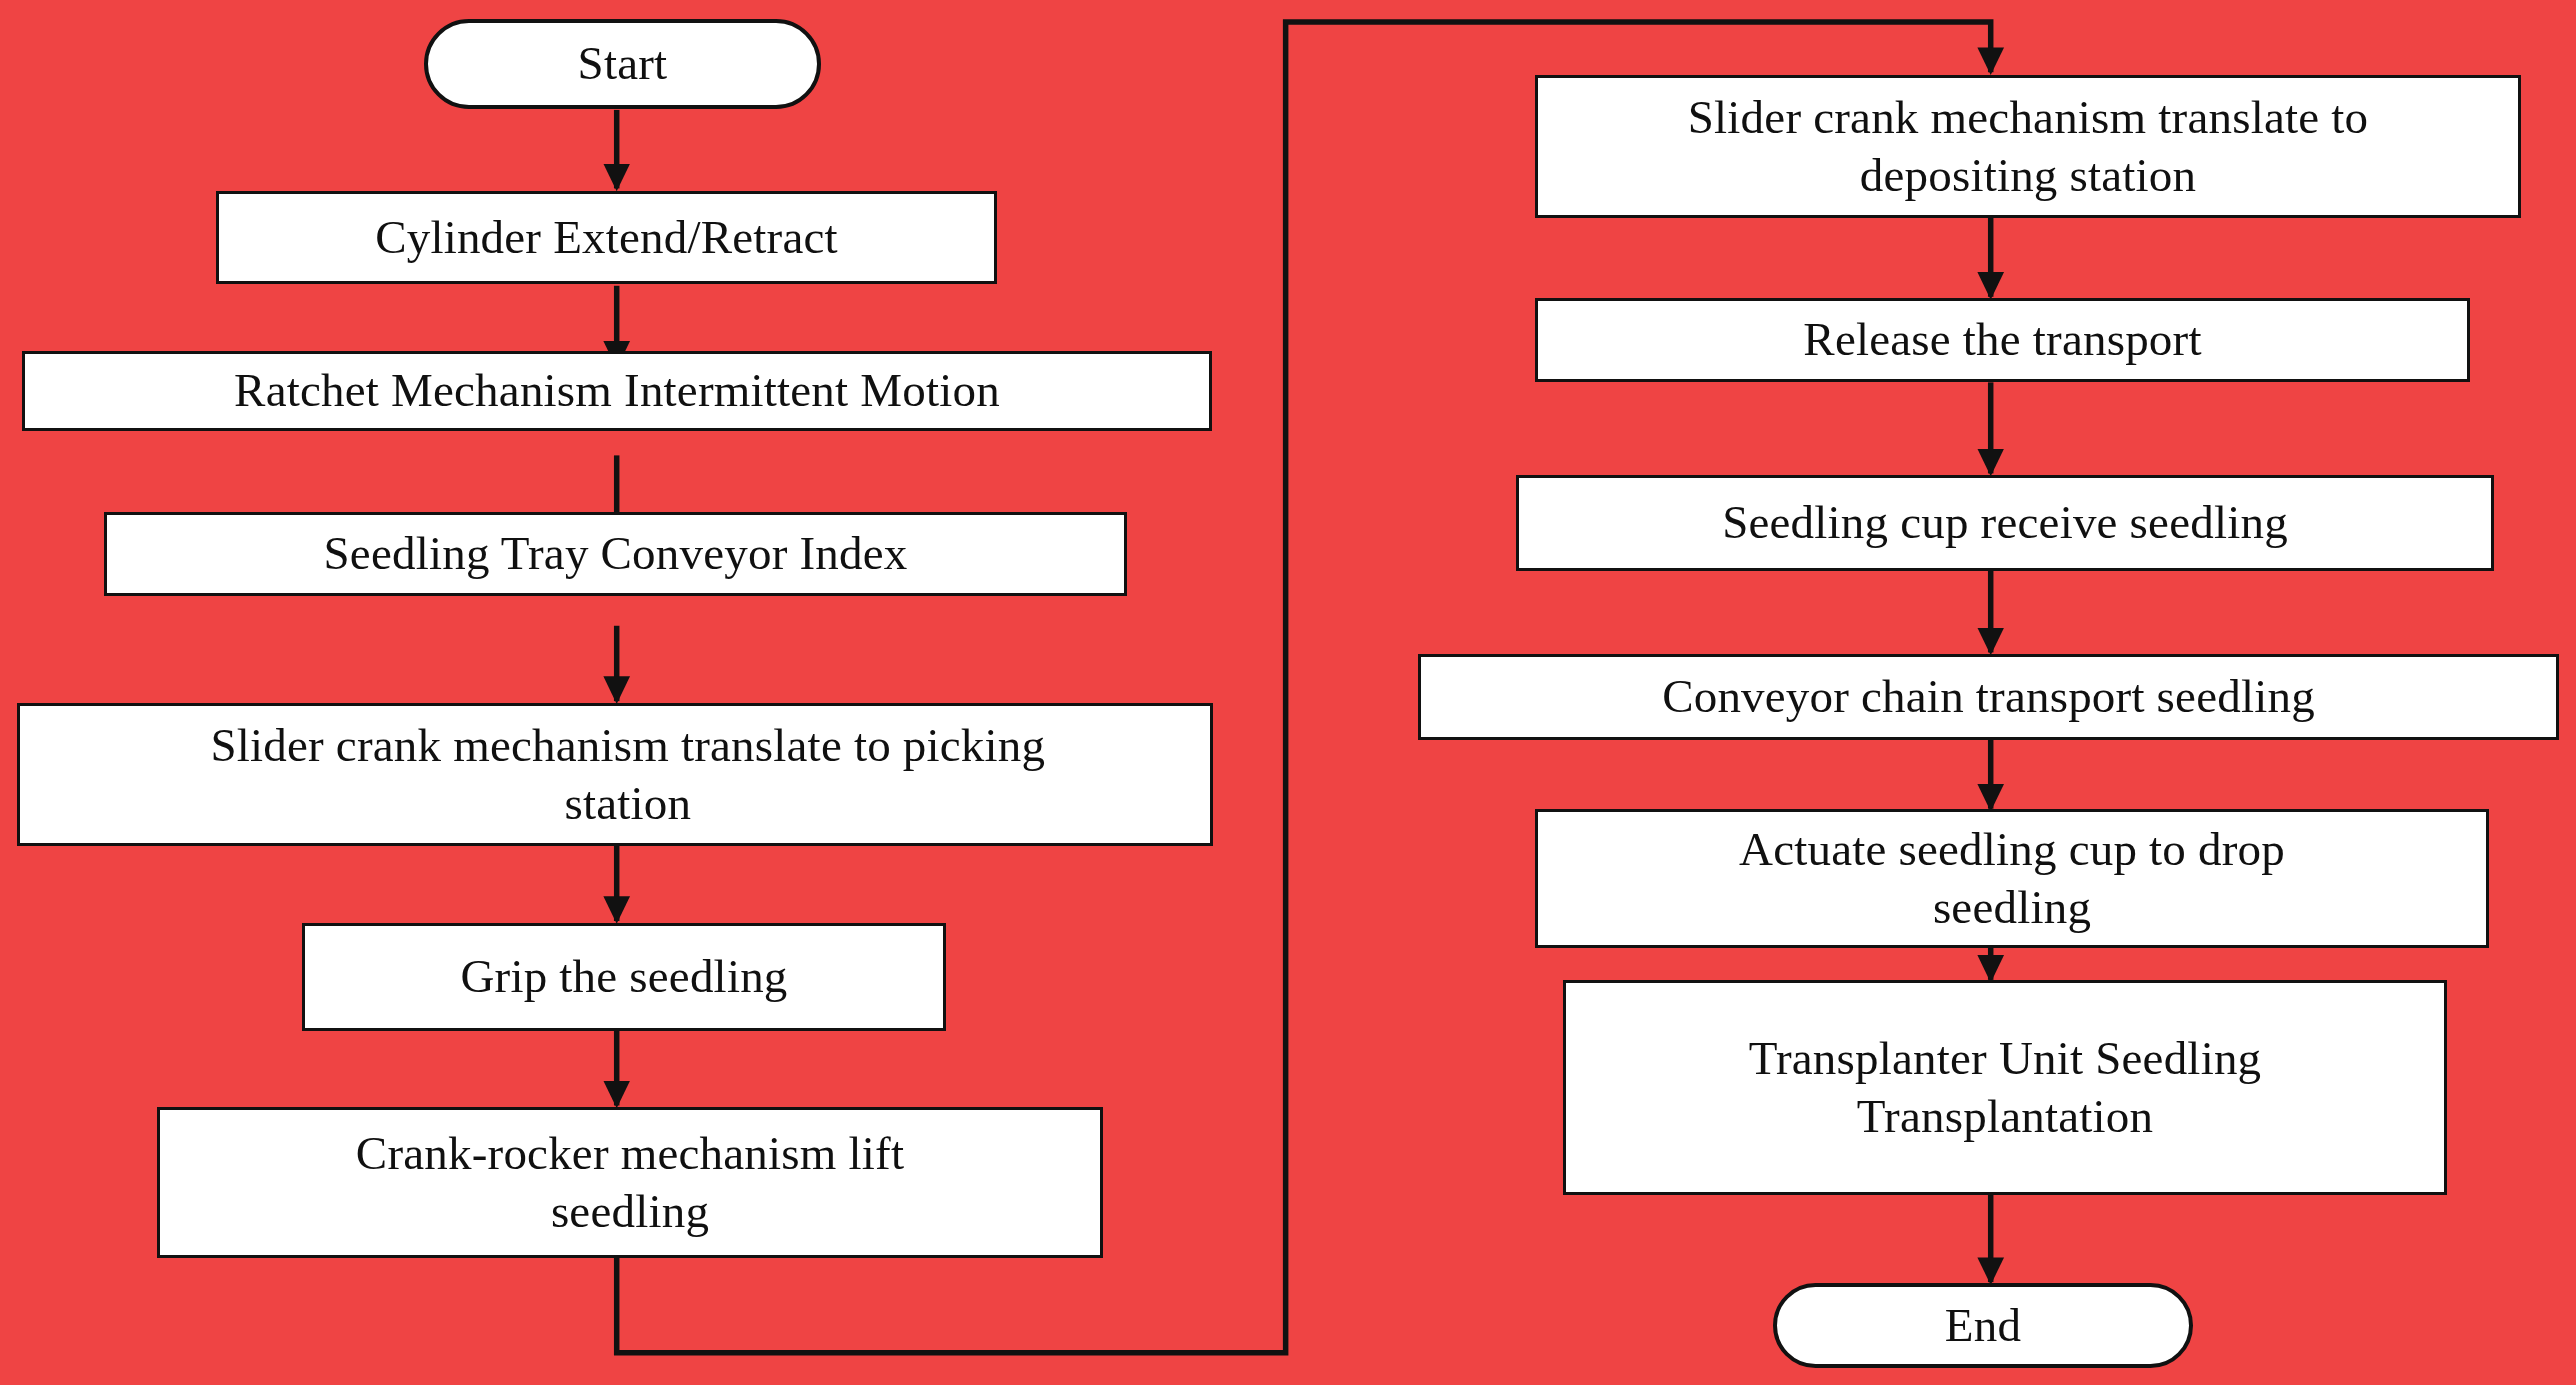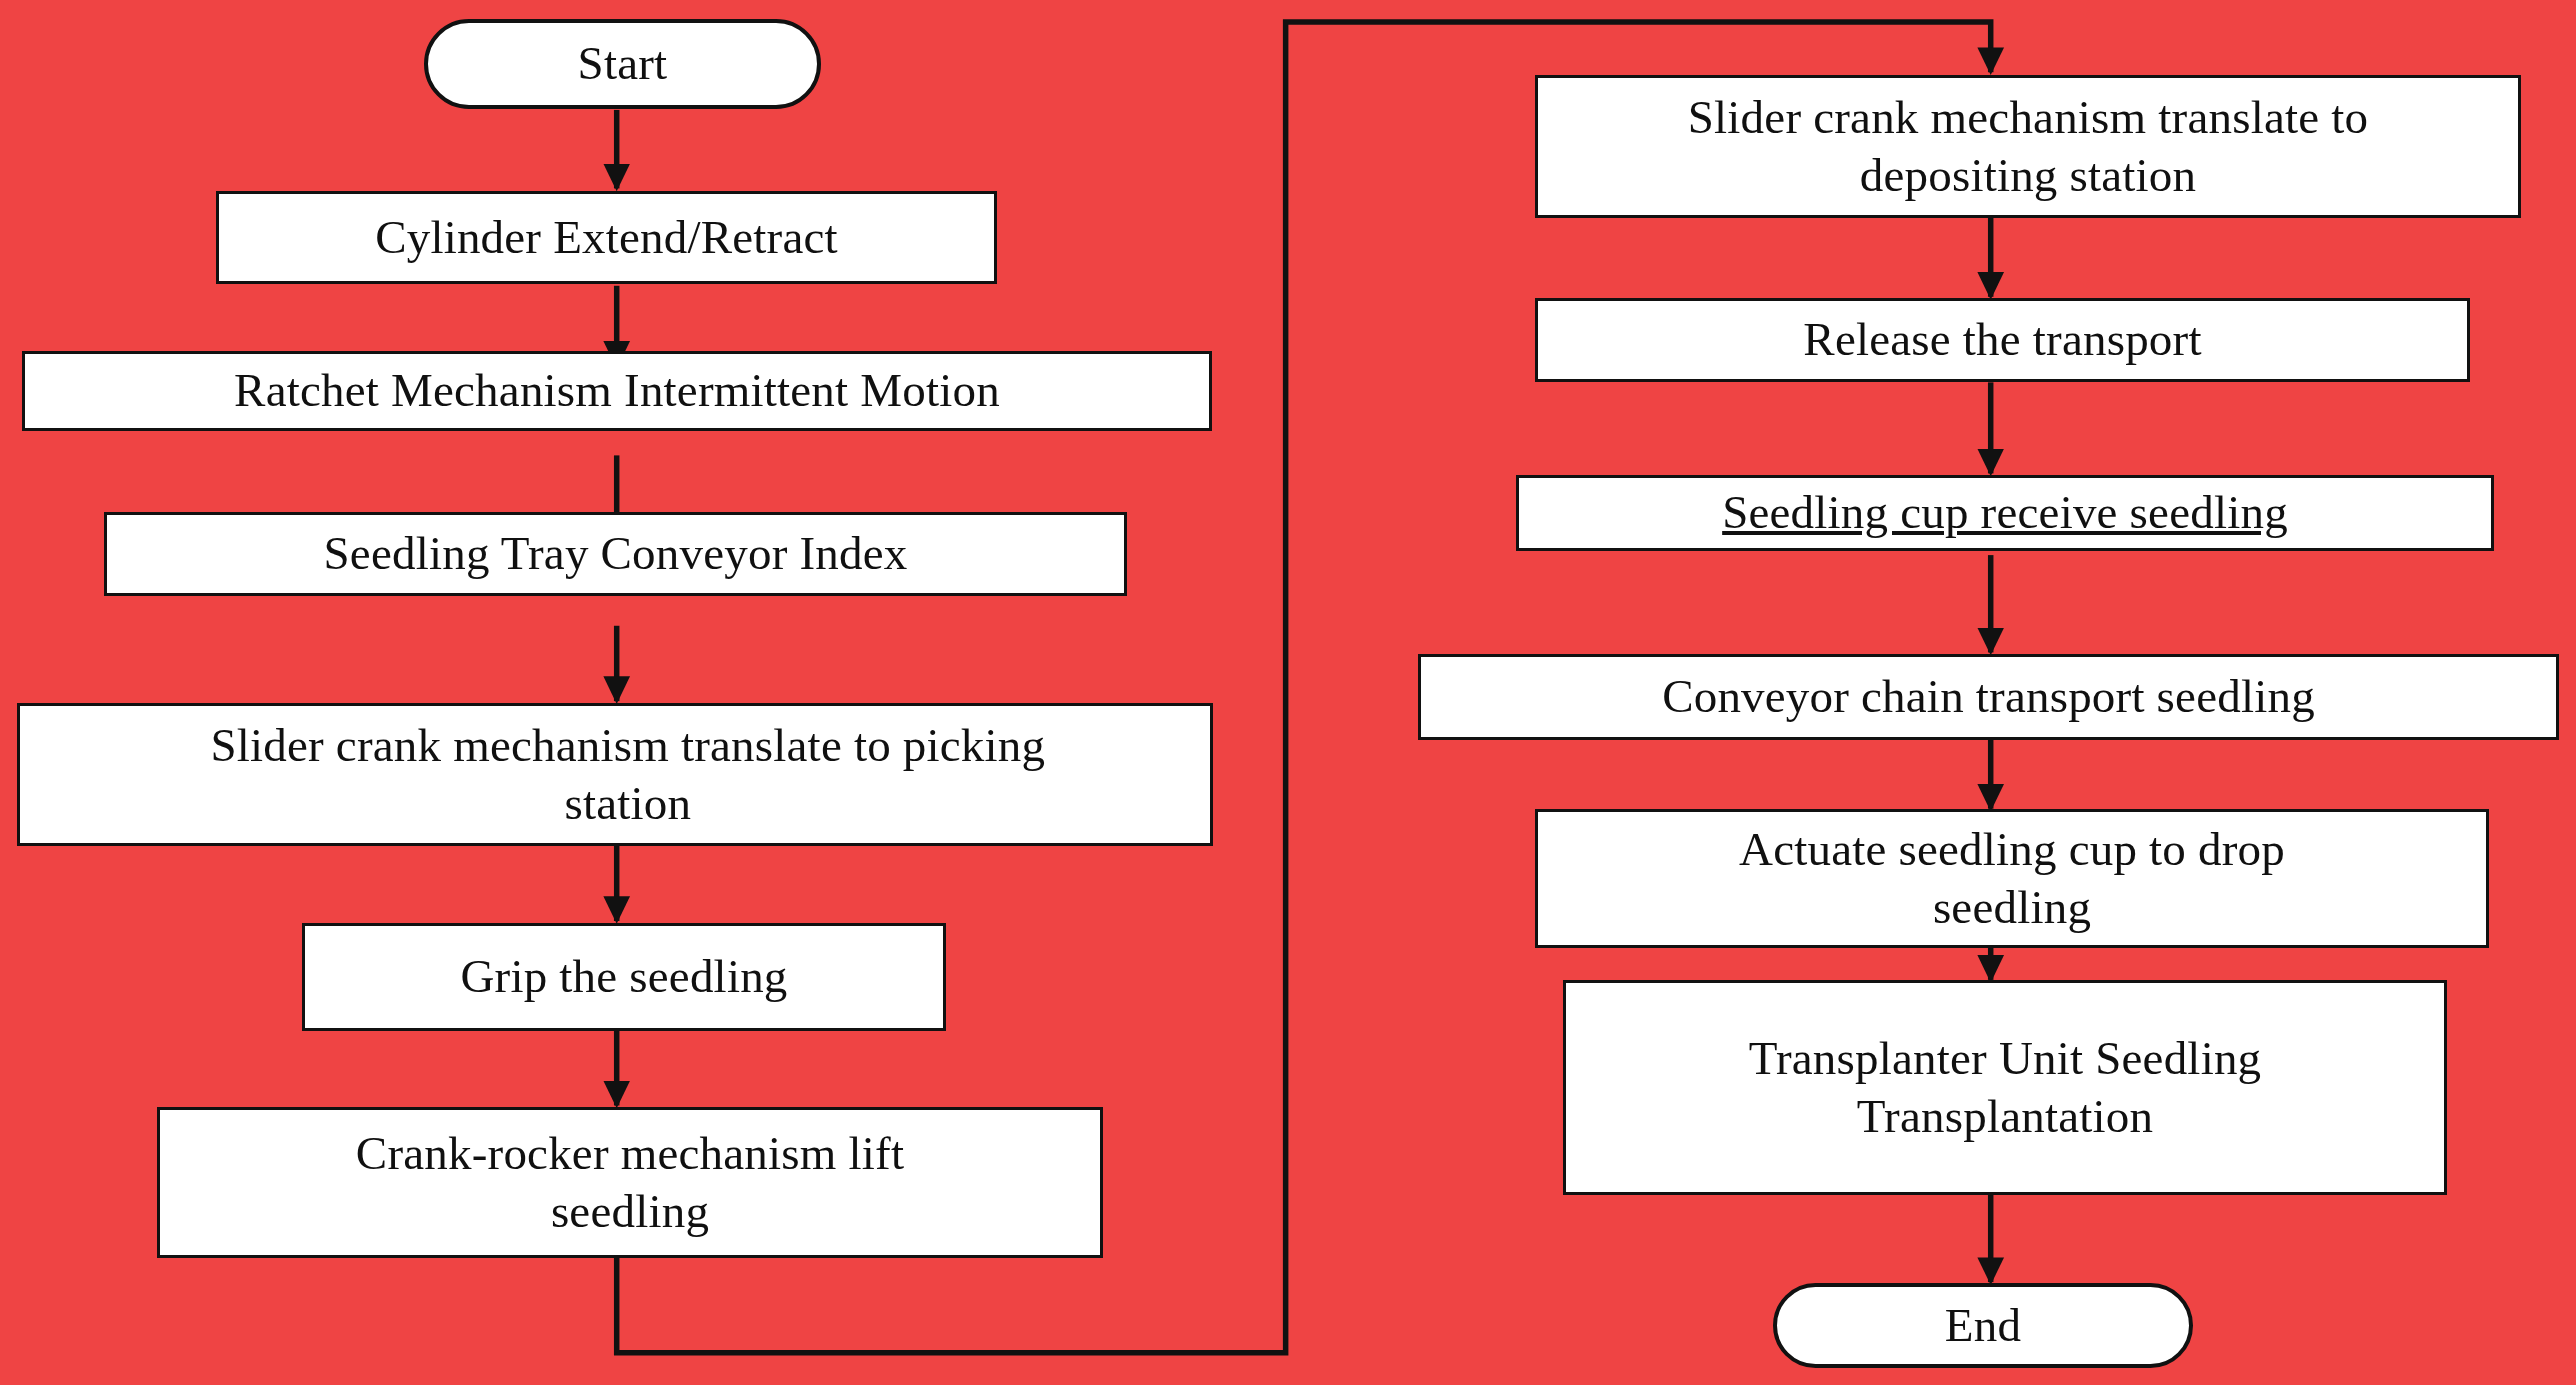--- a/index.html
+++ b/index.html
@@ -125,21 +125,21 @@
 
   <div class="node" style="left:1535px; top:75px; width:986px; height:143px;">
     <span class="nodelabel">Slider crank mechanism translate to
 depositing station</span>
   </div>
 
   <div class="node" style="left:1535px; top:298px; width:935px; height:84px;">
     <span class="nodelabel">Release the transport</span>
   </div>
 
-  <div class="node" style="left:1516px; top:475px; width:978px; height:76px;text-decoration:underline;">
+  <div class="node" style="left:1516px; top:475px; width:978px; height:96px;">
     <span class="nodelabel">Seedling cup receive seedling</span>
   </div>
 
   <div class="node" style="left:1418px; top:654px; width:1141px; height:86px;">
     <span class="nodelabel">Conveyor chain transport seedling</span>
   </div>
 
   <div class="node" style="left:1535px; top:809px; width:954px; height:139px;">
     <span class="nodelabel">Actuate seedling cup to drop
 seedling</span>

